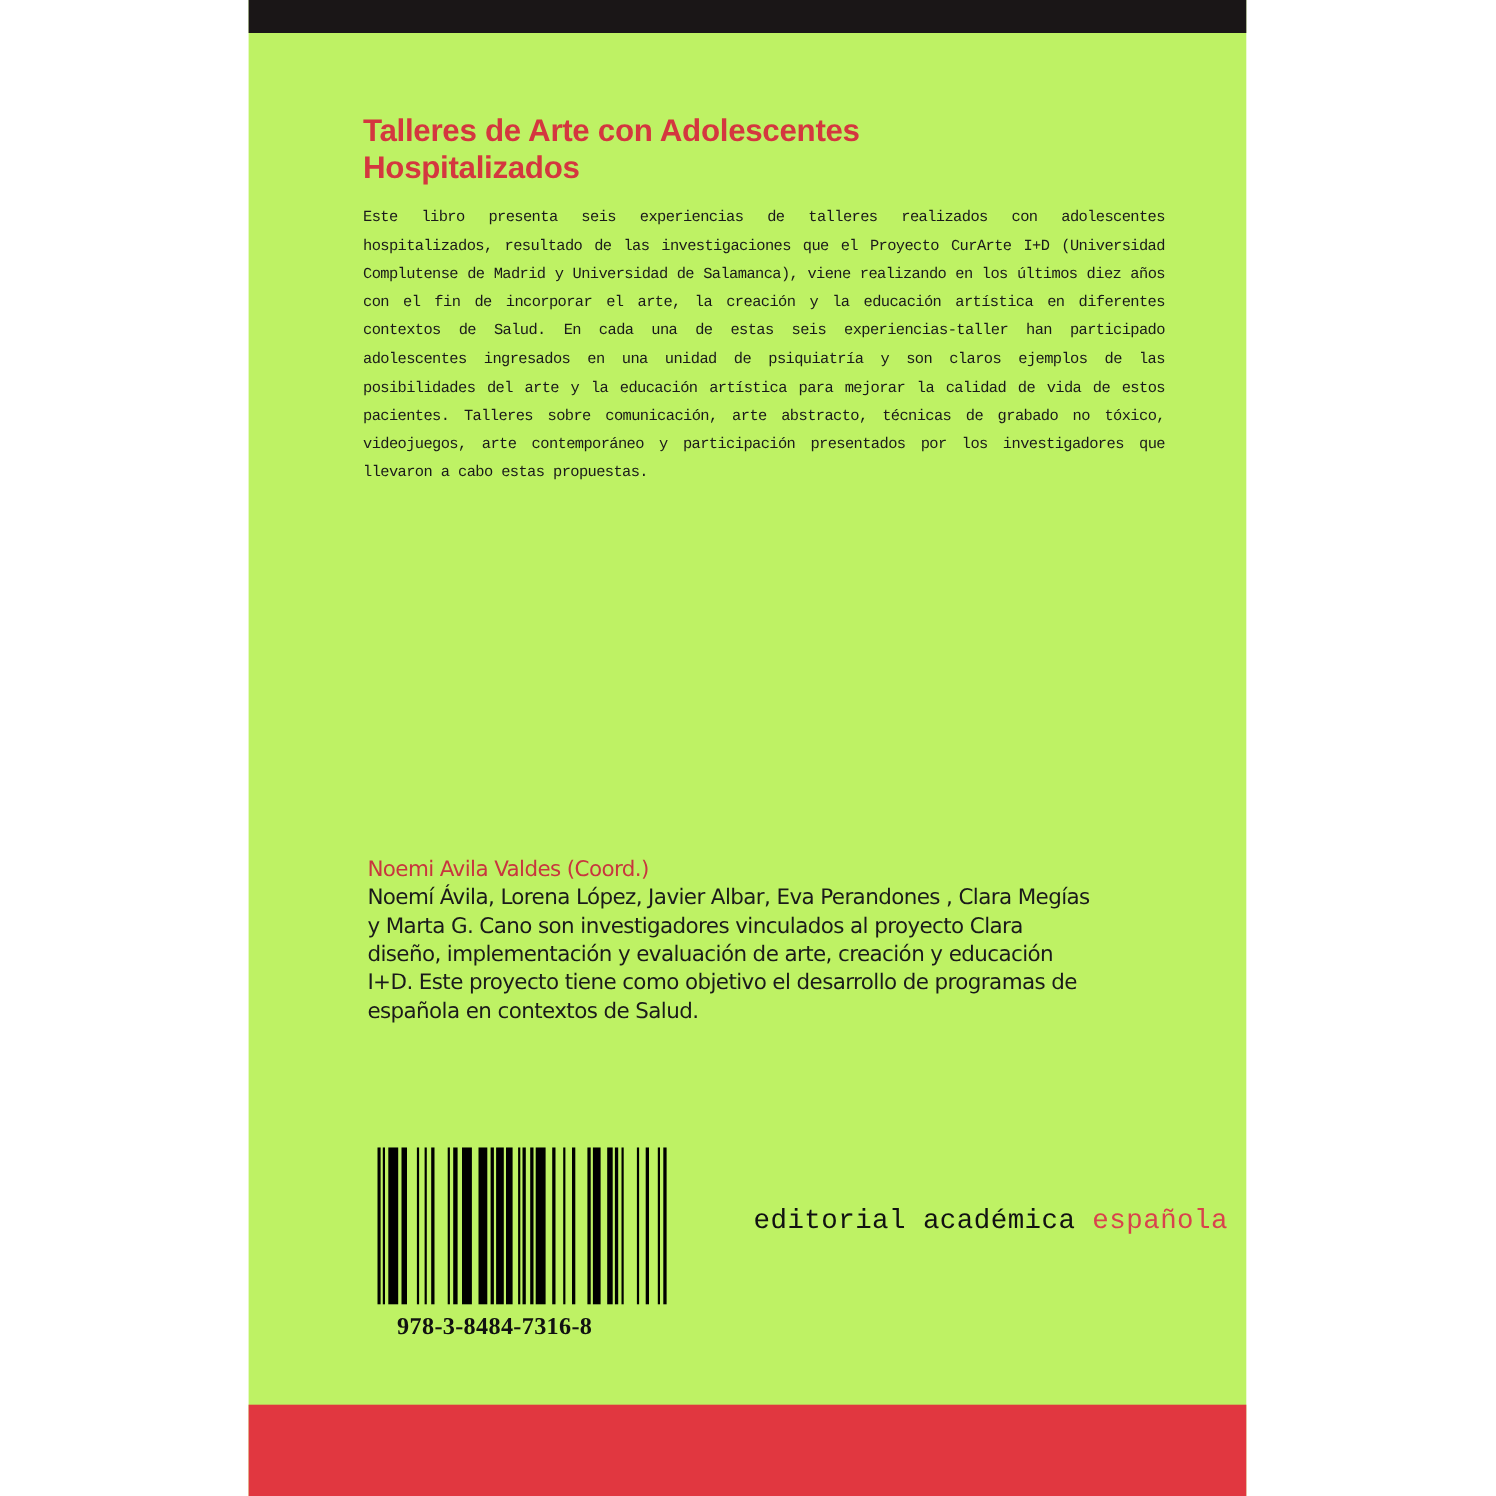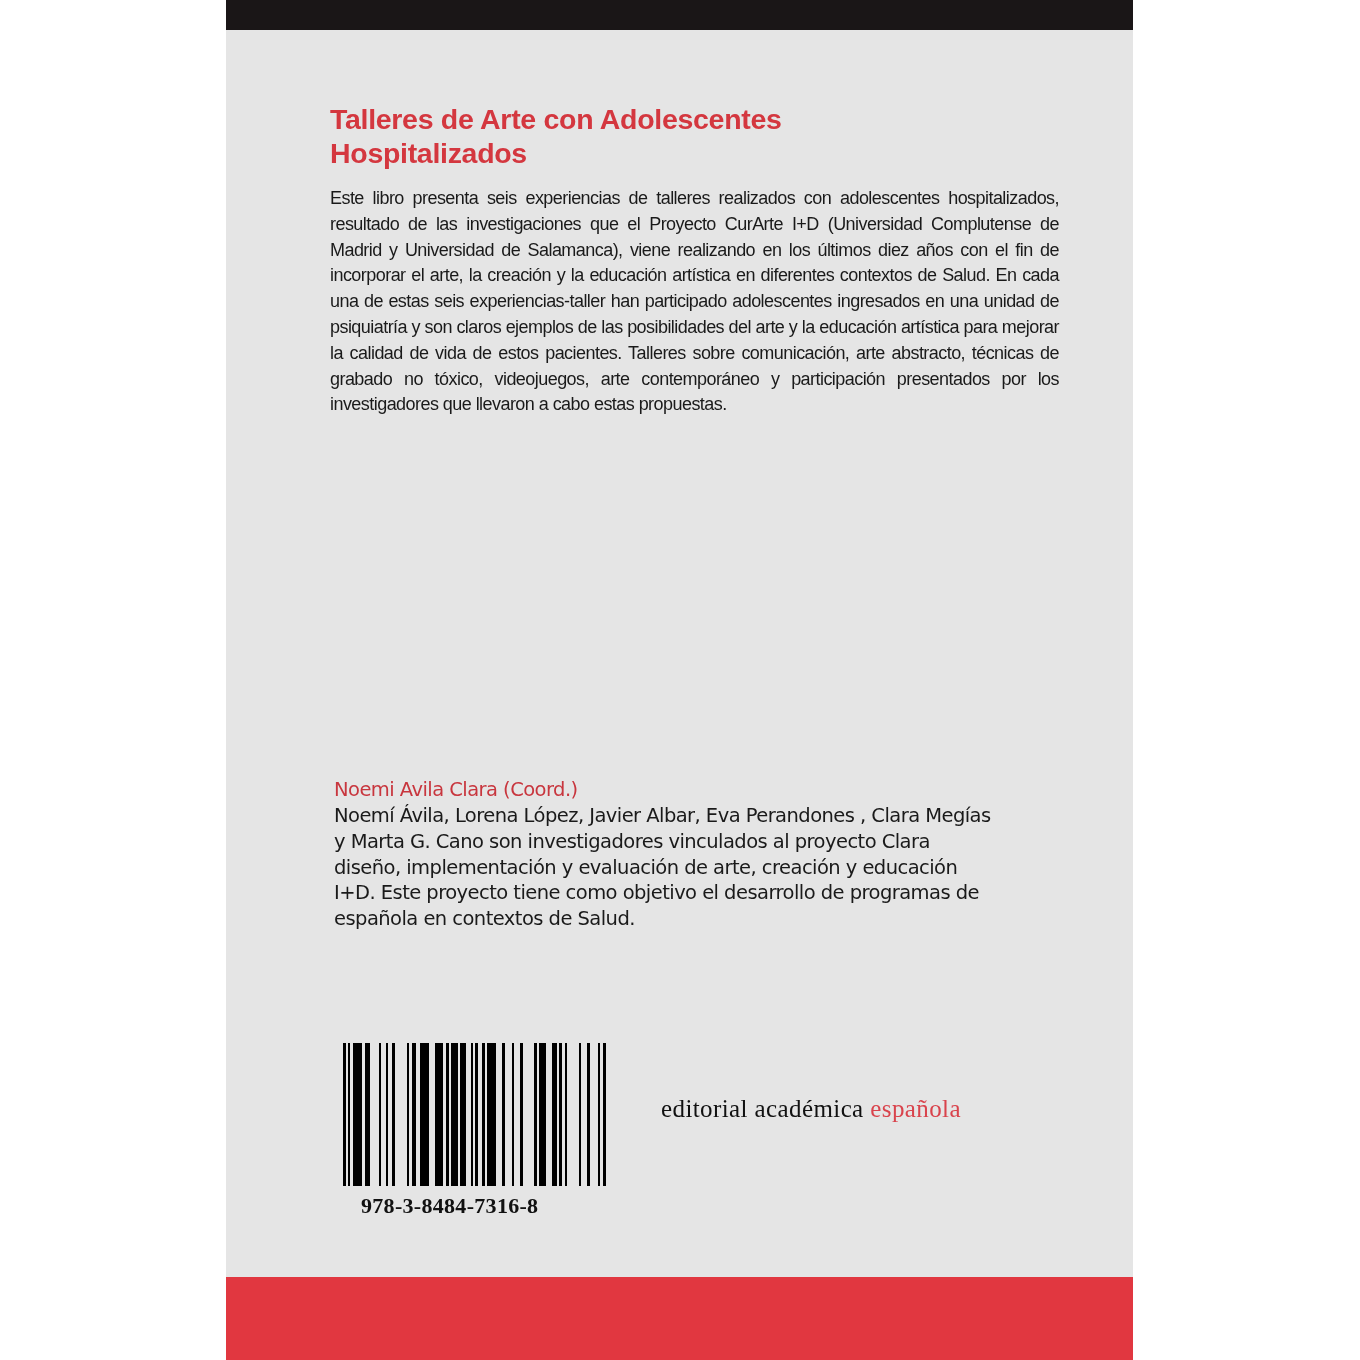--- a/index.html
+++ b/index.html
@@ -1,67 +1,67 @@
 <!DOCTYPE html>
 <html><head>
 <meta charset="utf-8">
 <style>
   html, body { margin: 0; padding: 0; background: #ffffff; }
   body { width: 1360px; height: 1360px; position: relative; overflow: hidden; }
-  .cover { position: absolute; left: 226px; top: 0; width: 907px; height: 1360px; background: #e5e5e5; }
+  .cover { position: absolute; left: 226px; top: 0; width: 907px; height: 1360px; background: #bef264; }
   .top-band { position: absolute; left: 0; top: 0; width: 907px; height: 30px; background: #1a1617; }
   .bottom-band { position: absolute; left: 0; top: 1277px; width: 907px; height: 83px; background: #e13740; }
   .title {
     position: absolute; left: 104px; top: 102px; width: 720px;
     font-family: "Liberation Sans", sans-serif; font-weight: bold;
     font-size: 28.5px; line-height: 34px; color: #d4373f; letter-spacing: -0.3px;
   }
   .blurb {
     position: absolute; left: 104px; top: 186px; width: 729px;
-    font-family: Liberation Sans, sans-serif; font-size: 18px; line-height: 25.8px;
+    font-family: Liberation Mono, monospace; font-size: 14px; line-height: 25.8px;
     color: #1a1a1a; text-align: justify; letter-spacing: -0.55px;
   }
   .author {
     position: absolute; left: 108px; top: 777px; width: 730px;
     font-family: "DejaVu Sans", sans-serif; font-size: 19.5px; line-height: 25.8px;
     color: #c8363e; letter-spacing: -0.55px;
   }
   .bio {
     position: absolute; left: 108px; top: 803px; width: 722px;
     font-family: "DejaVu Sans", sans-serif; font-size: 19.5px; line-height: 25.8px;
     color: #1a1a1a; letter-spacing: -0.55px;
   }
   .barcode { position: absolute; left: 117px; top: 1043px; width: 265px; height: 143px; }
   .barcode svg { display: block; }
   .isbn {
     position: absolute; left: 135px; top: 1193px; width: 240px;
     font-family: Liberation Serif, serif; font-weight: bold; font-size: 22px;
     color: #111; letter-spacing: 0.3px;
   }
   .publisher {
-    position: absolute; left: 435px; top: 1095px; width: 400px;
-    font-family: Liberation Serif, serif; font-size: 25px; color: #111; letter-spacing: 0.4px;
+    position: absolute; left: 459px; top: 1095px; width: 400px;
+    font-family: Liberation Mono, monospace; font-size: 25px; color: #111; letter-spacing: 0.4px;
     white-space: nowrap;
   }
   .publisher .accent { color: #d9434c; }
 </style>
 </head>
 <body>
 
 <div class="cover">
   <div class="top-band"></div>
 
   <div class="title">
     <div>Talleres de Arte con Adolescentes</div>
     <div>Hospitalizados</div>
   </div>
 
   <div class="blurb">Este libro presenta seis experiencias de talleres realizados con adolescentes hospitalizados, resultado de las investigaciones que el Proyecto CurArte I+D (Universidad Complutense de Madrid y Universidad de Salamanca), viene realizando en los últimos diez años con el fin de incorporar el arte, la creación y la educación artística en diferentes contextos de Salud. En cada una de estas seis experiencias-taller han participado adolescentes ingresados en una unidad de psiquiatría y son claros ejemplos de las posibilidades del arte y la educación artística para mejorar la calidad de vida de estos pacientes. Talleres sobre comunicación, arte abstracto, técnicas de grabado no tóxico, videojuegos, arte contemporáneo y participación presentados por los investigadores que llevaron a cabo estas propuestas.</div>
 
-  <div class="author">Noemi Avila Clara (Coord.)</div>
+  <div class="author">Noemi Avila Valdes (Coord.)</div>
 
   <div class="bio">
     <div>Noemí Ávila, Lorena López, Javier Albar, Eva Perandones , Clara Megías</div>
     <div>y Marta G. Cano son investigadores vinculados al proyecto Clara</div>
     <div>diseño, implementación y evaluación de arte, creación y educación</div>
     <div>I+D. Este proyecto tiene como objetivo el desarrollo de programas de</div>
     <div>española en contextos de Salud.</div>
   </div>
 
   <div class="barcode">

